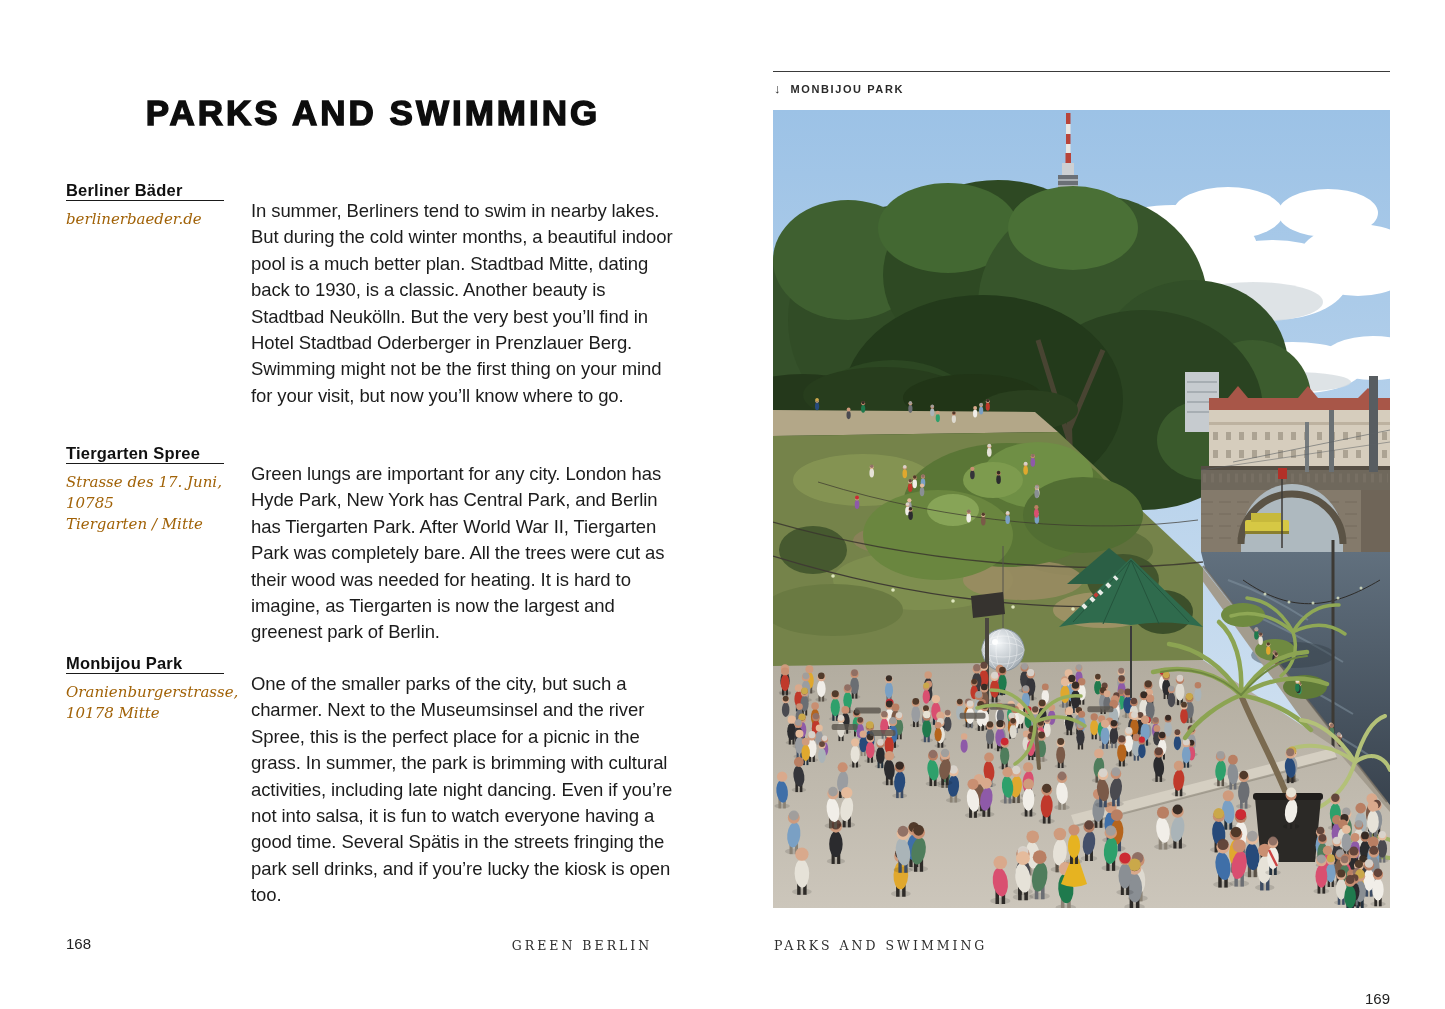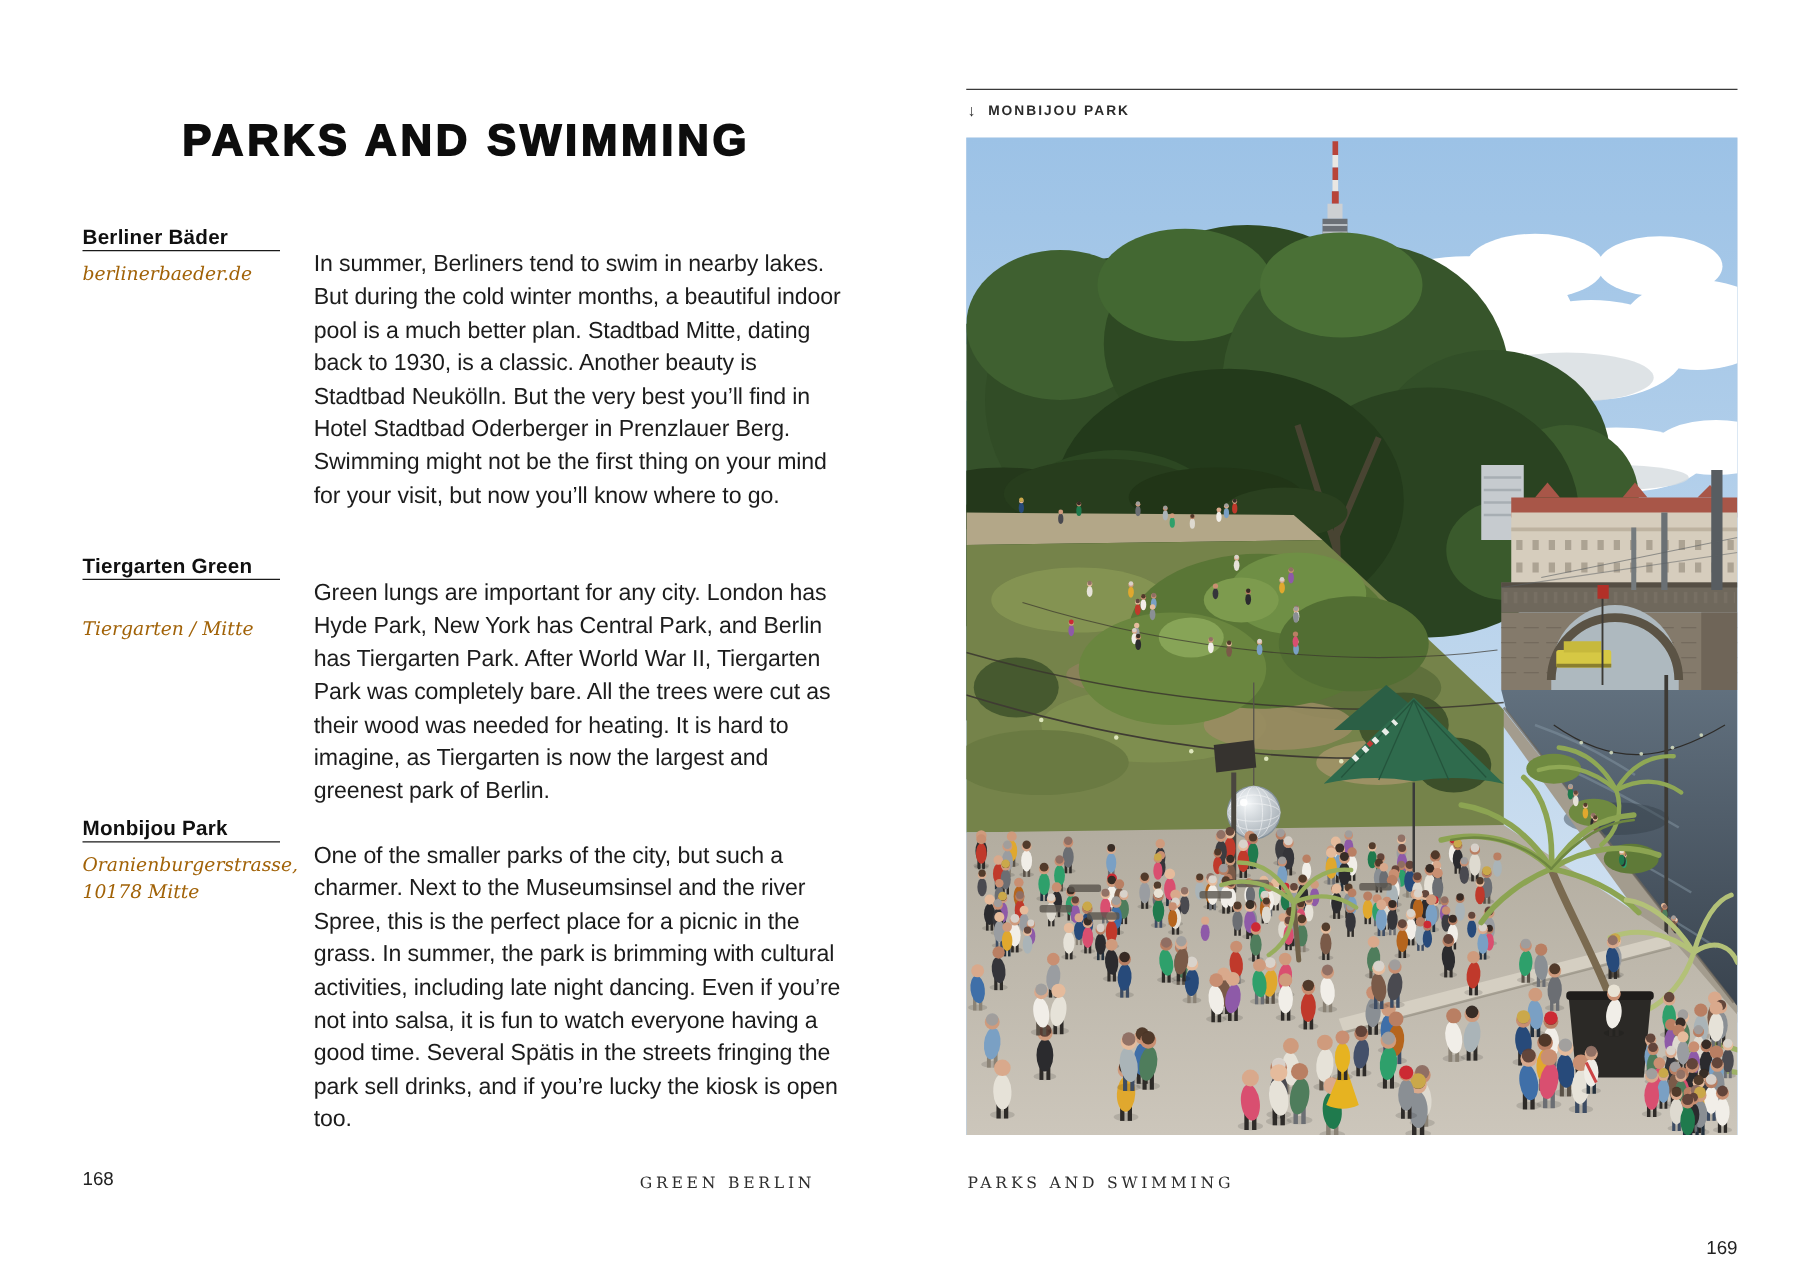--- a/index.html
+++ b/index.html
@@ -38,23 +38,23 @@
       <div class="entry-name">Berliner Bäder</div>
       <div class="entry-address">
         <span>berlinerbaeder.de</span>
       </div>
     </div>
     <div class="entry-para">In summer, Berliners tend to swim in nearby lakes. But during the cold winter months, a beautiful indoor pool is a much better plan. Stadtbad Mitte, dating back to 1930, is a classic. Another beauty is Stadtbad Neukölln. But the very best you’ll find in Hotel Stadtbad Oderberger in Prenzlauer Berg. Swimming might not be the first thing on your mind for your visit, but now you’ll know where to go.</div>
   </div>
 
   <div class="entry-row" style="top:441px;">
     <div class="entry-side">
-      <div class="entry-name">Tiergarten Green</div>
+      <div class="entry-name">Tiergarten Spree</div>
       <div class="entry-address">
-        <br>
+        <span>Strasse des 17. Juni, 10785</span><br>
         <span>Tiergarten / Mitte</span>
       </div>
     </div>
     <div class="entry-para">Green lungs are important for any city. London has Hyde Park, New York has Central Park, and Berlin has Tiergarten Park. After World War II, Tiergarten Park was completely bare. All the trees were cut as their wood was needed for heating. It is hard to imagine, as Tiergarten is now the largest and greenest park of Berlin.</div>
   </div>
 
   <div class="entry-row" style="top:651px;">
     <div class="entry-side">
       <div class="entry-name">Monbijou Park</div>
       <div class="entry-address">

